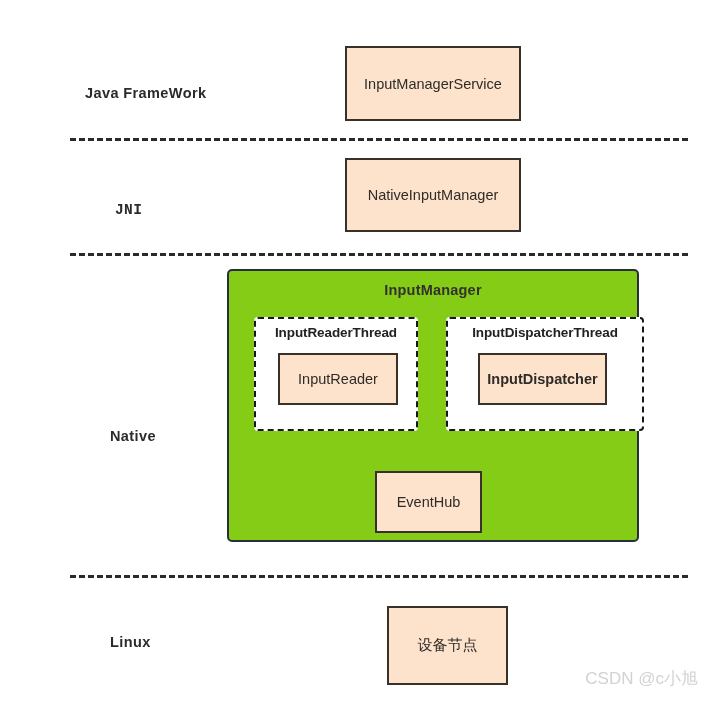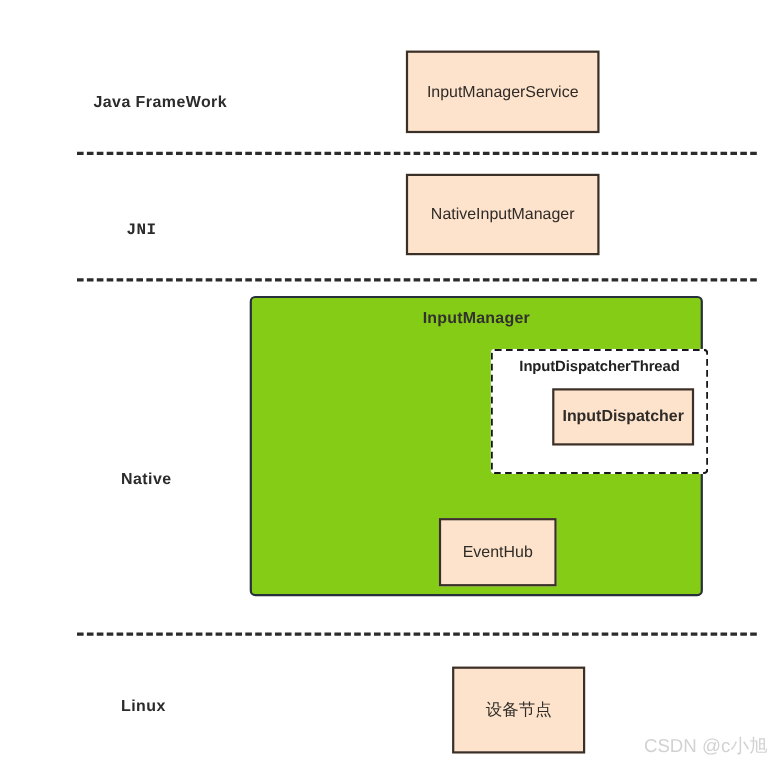--- a/index.html
+++ b/index.html
@@ -42,21 +42,20 @@
     position: absolute;
     background: #fde3cb;
     border: 2.5px solid #3a302a;
     box-sizing: border-box;
     display: flex;
     align-items: center;
     justify-content: center;
     color: #2f2b28;
     font-size: 14.5px;
     white-space: nowrap;
-    margin-left: 24px;
   }
   .node.cjk {
     font-size: 15px;
   }
 
   
   .container-blue {
     position: absolute;
     background: #84cc16;
     border: 2.5px solid #27303a;
@@ -121,20 +120,24 @@
   <div class="node" style="left:345px; top:158px; width:176px; height:74px;">NativeInputManager</div>
 
   <div class="separator" style="top:253px;"></div>
 
   <div class="layer-label" style="left:110px; top:428px;">Native</div>
 
   <div class="container-blue" style="left:227px; top:269px; width:412px; height:273px;">
 
     <div class="container-title">InputManager</div>
 
+    <div class="thread-box" style="left:25px; top:46px; width:164px; height:114px;">
+      <div class="thread-title">InputReaderThread</div>
+      <div class="node" style="left:22px; top:34px; width:120px; height:52px;">InputReader</div>
+    </div>
 
     <div class="thread-box" style="left:217px; top:46px; width:198px; height:114px;">
       <div class="thread-title">InputDispatcherThread</div>
       <div class="node" style="left:30px; top:34px; width:129px; height:52px;font-weight:bold;">InputDispatcher</div>
     </div>
 
     <div class="node" style="left:146px; top:200px; width:107px; height:62px;">EventHub</div>
   </div>
 
   <div class="separator" style="top:575px;"></div>

